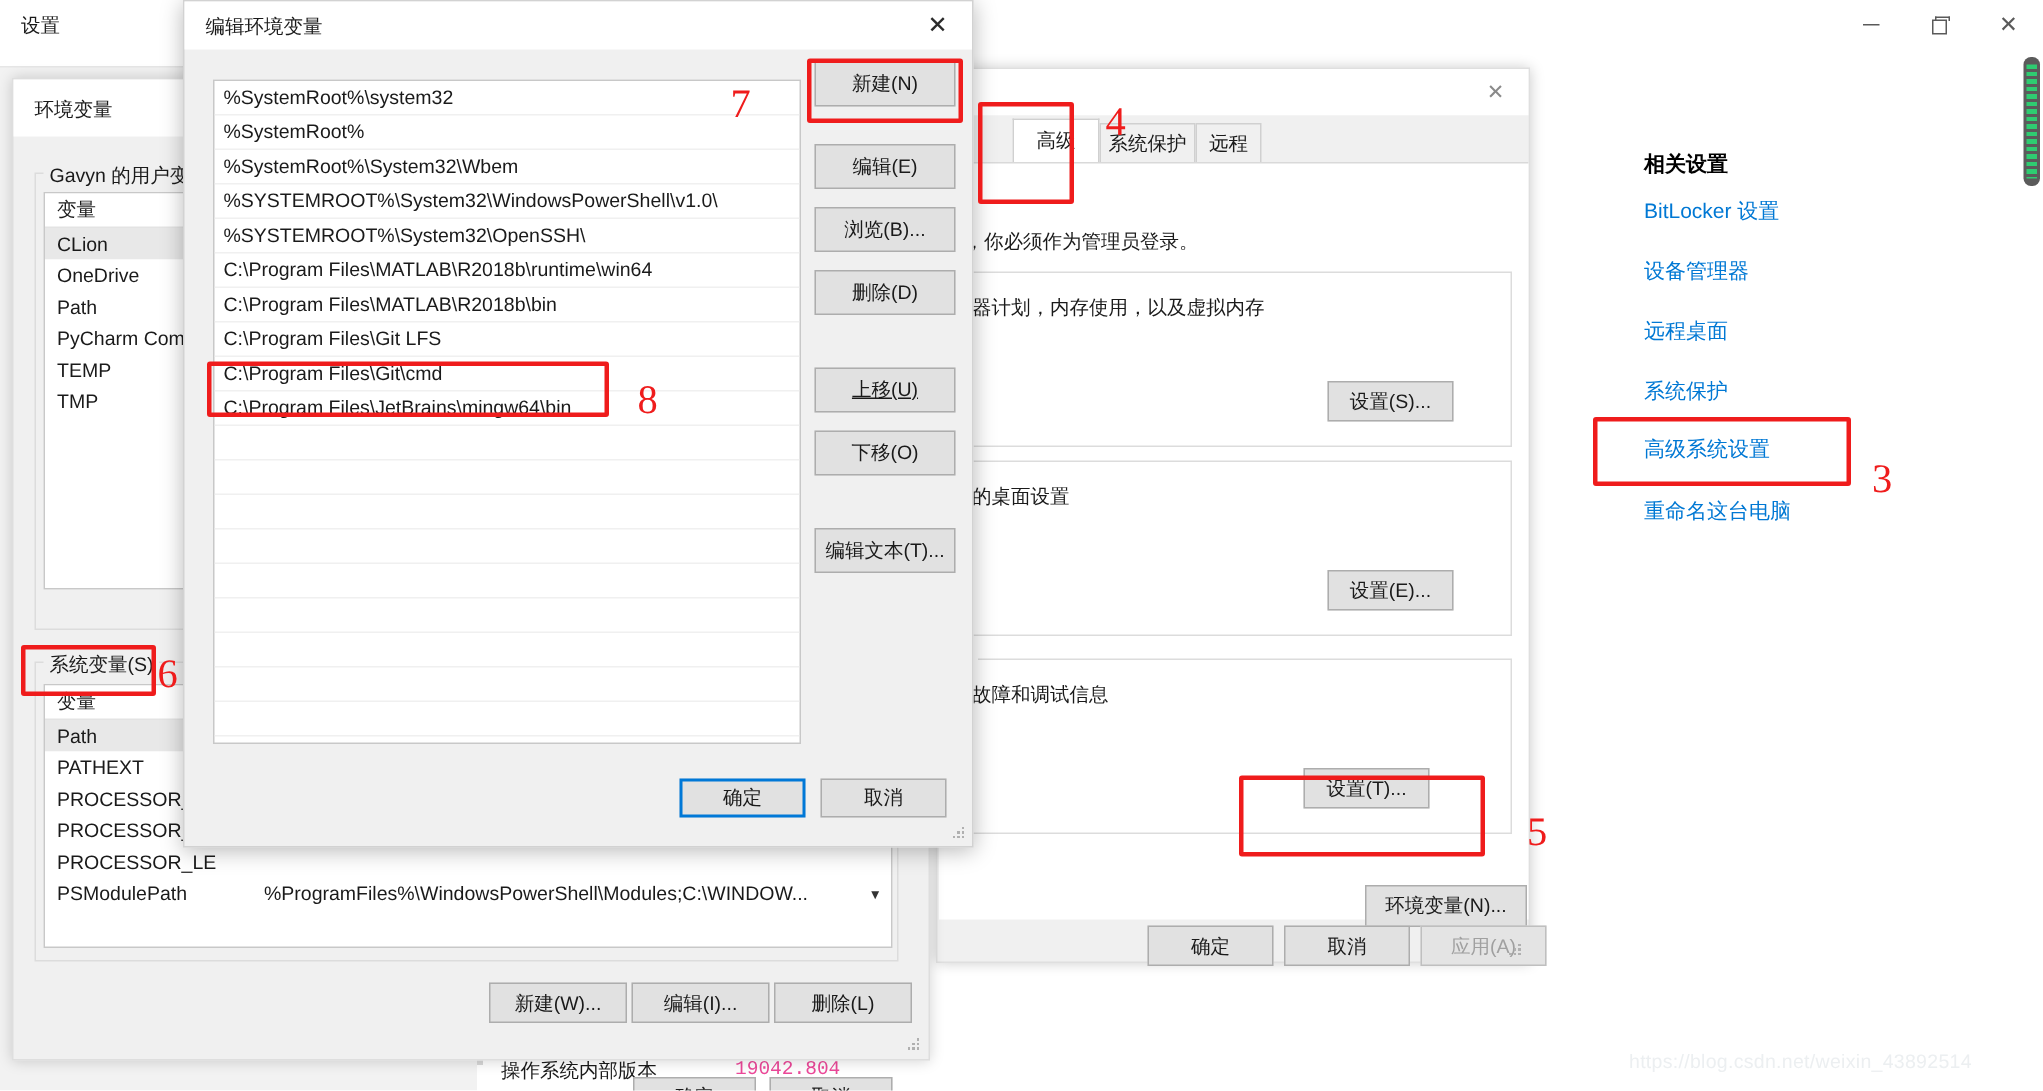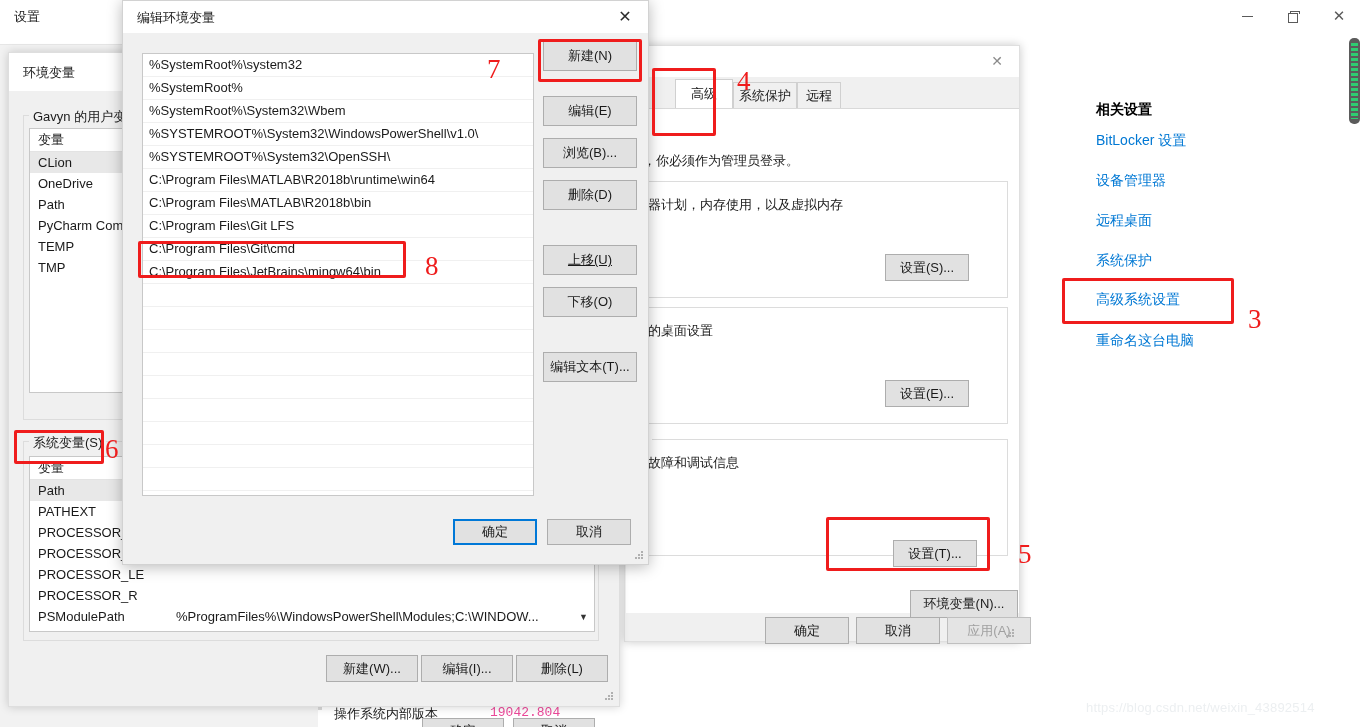--- a/index.html
+++ b/index.html
@@ -67,21 +67,21 @@
   .grp-desc{position:absolute;left:18px;top:14px;font-size:13px;color:#1a1a1a;white-space:nowrap;}
   .grp-legend{position:absolute;left:14px;top:-9px;background:#ffffff;padding:0 4px;font-size:13px;color:#1a1a1a;}
 
   .winbtn{position:absolute;background:#e1e1e1;border:1px solid #adadad;font-size:13px;color:#1a1a1a;
           display:flex;align-items:center;justify-content:center;font-family:"Liberation Sans",sans-serif;}
   .winbtn.disabled{color:#a0a0a0;background:#e4e4e4;border-color:#bfbfbf;}
   .winbtn.default{border:2px solid #0078d7;background:#e1e1e1;}
 
   #btn-perf-set{left:268px;top:72px;width:82px;height:25px;}
   #btn-profile-set{left:268px;top:72px;width:82px;height:25px;}
-  #btn-startup-set{left:276px;top:72px;width:82px;height:25px;margin-top:28px;}
+  #btn-startup-set{left:252px;top:72px;width:82px;height:25px;}
   #btn-envvar{left:284px;top:481px;width:106px;height:26px;}
 
   #sp-footer{left:1px;top:567px;width:393px;height:29px;}
   #sp-ok{left:139px;top:4px;width:82px;height:25px;}
   #sp-cancel{left:230px;top:4px;width:82px;height:25px;}
   #sp-apply{left:321px;top:4px;width:82px;height:25px;}
   #sysprops-grip{right:4px;bottom:3px;width:10px;height:10px;
      background:
        radial-gradient(circle 1px at 2px 8px,#b0b0b0 99%,transparent),
        radial-gradient(circle 1px at 5px 8px,#b0b0b0 99%,transparent),
@@ -307,23 +307,20 @@
       </div>
     <div class="lv-row">
         <div class="cell" style="width:130px;">PROCESSOR_A</div>
       </div>
     <div class="lv-row">
         <div class="cell" style="width:130px;">PROCESSOR_ID</div>
       </div>
     <div class="lv-row">
         <div class="cell" style="width:130px;">PROCESSOR_LE</div>
       </div>
-    <div class="lv-row">
-        <div class="cell" style="width:130px;">PROCESSOR_R</div>
-      </div>
     <div class="lv-row" style="position:relative;">
       <div class="cell" style="width:130px;">PSModulePath</div>
       <div class="cell" style="width:390px;">%ProgramFiles%\WindowsPowerShell\Modules;C:\WINDOW...</div>
       <div class="abs" id="env-combo-arrow">▼</div>
     </div>
   </div>
 
   <div class="abs" id="env-sysbtns">
     <div class="winbtn" id="env-new-sys">新建(W)...</div>
     <div class="winbtn" id="env-edit-sys">编辑(I)...</div>

